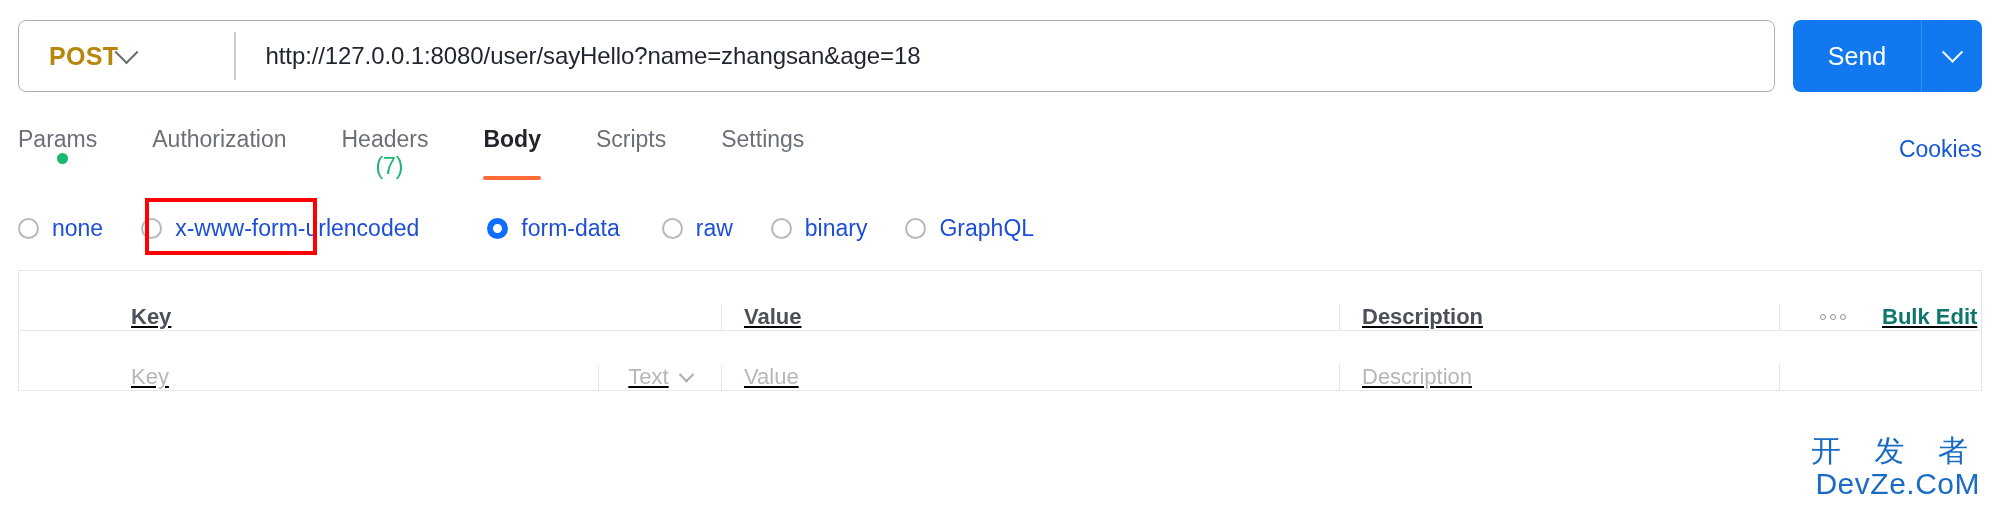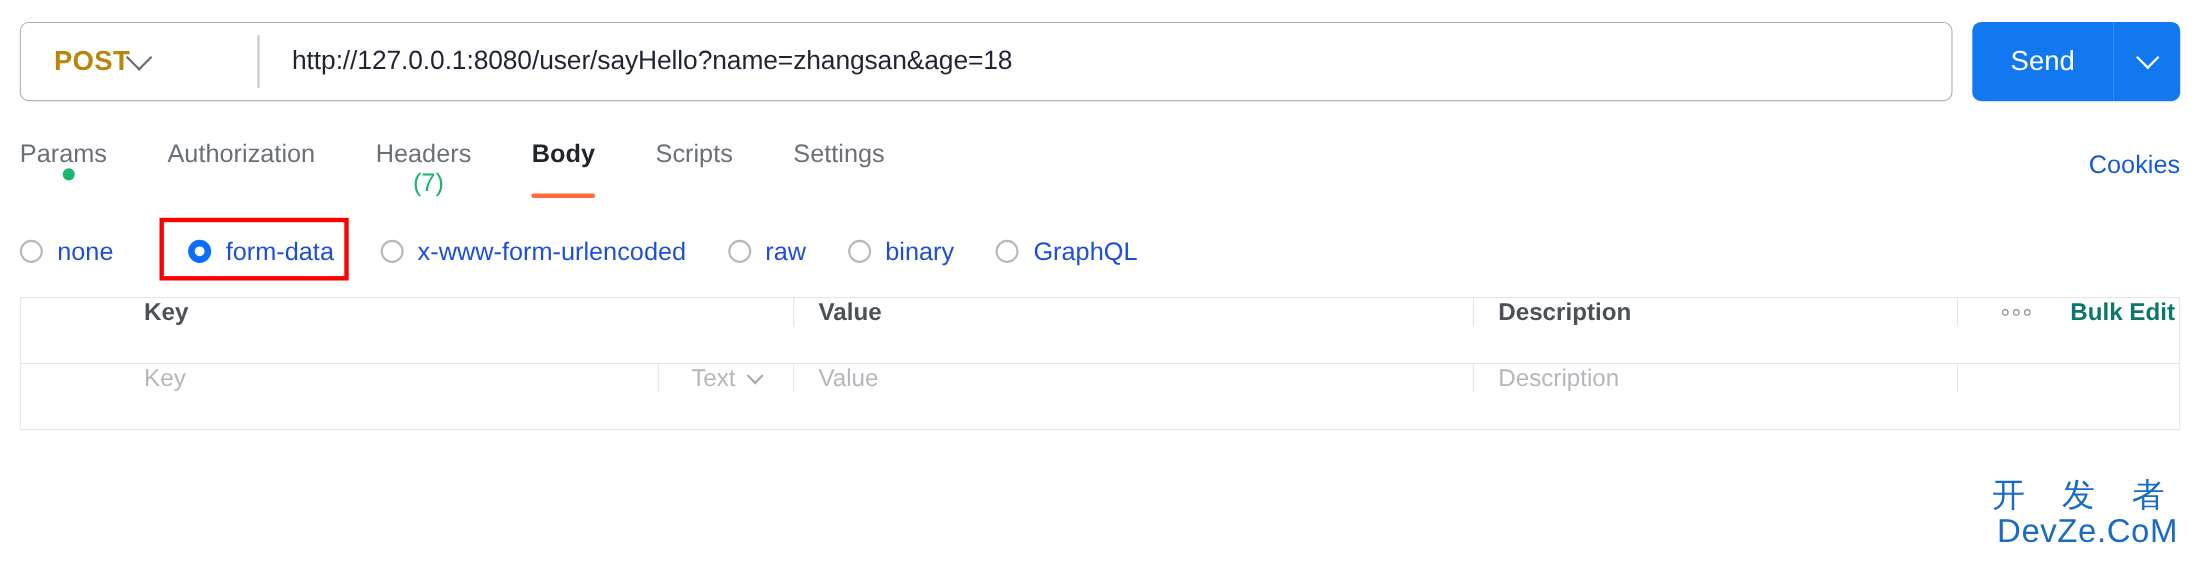--- a/index.html
+++ b/index.html
@@ -221,23 +221,24 @@
     position: absolute;
     left: 18px;
     top: 270px;
     width: 1964px;
     border: 1.5px solid #e4e6e8;
     border-bottom: none;
     background: #ffffff;
   }
   .tbl-row {
     display: flex;
-    align-items: flex-start;
+    align-items: flex-end;
     height: 60px;
     border-bottom: 1.5px solid #e4e6e8;
+    text-decoration: underline;
   }
   .cell {
     display: flex;
     align-items: center;
     padding-left: 22px;
     border-right: 1.5px solid #e4e6e8;
     font-size: 22px;
     overflow: hidden;
     white-space: nowrap;
   }
@@ -338,27 +339,27 @@
       <span>Settings</span>
     </div>
     <div class="cookies-link">Cookies</div>
   </div>
 
   <div class="radios-row">
     <div class="radio-item">
       <span class="ring"></span>
       <span>none</span>
     </div>
+    <div class="radio-item">
+      <span class="ring"></span>
+      <span>x-www-form-urlencoded</span>
+    </div>
     <div class="radio-item selected boxed">
       <span class="ring"></span>
       <span>form-data</span>
-    </div>
-    <div class="radio-item">
-      <span class="ring"></span>
-      <span>x-www-form-urlencoded</span>
     </div>
     <div class="radio-item">
       <span class="ring"></span>
       <span>raw</span>
     </div>
     <div class="radio-item">
       <span class="ring"></span>
       <span>binary</span>
     </div>
     <div class="radio-item">

